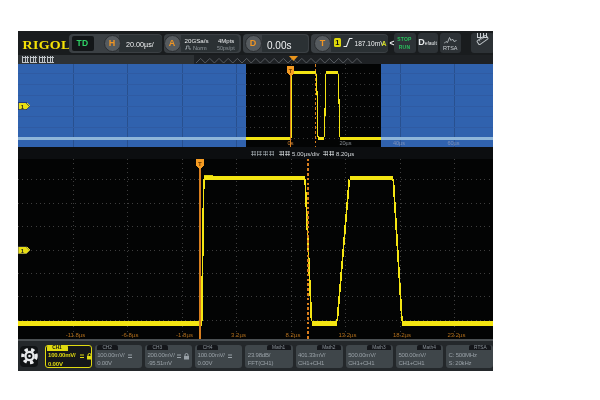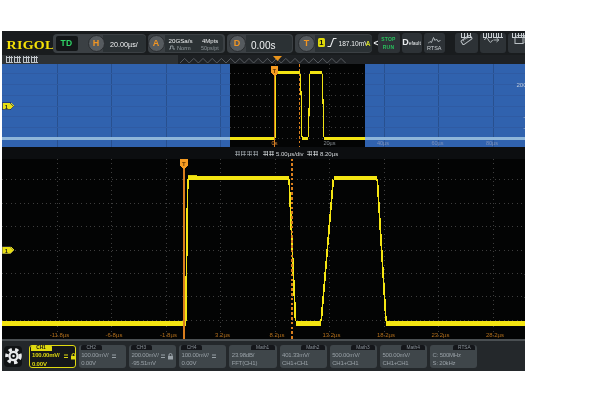--- a/index.html
+++ b/index.html
@@ -1,16 +1,16 @@
 <!DOCTYPE html>
 <html><head><meta charset="utf-8">
 <style>
 html,body{margin:0;padding:0;background:#fff;}
-#wrap{position:relative;width:525px;height:400px;background:#fff;overflow:hidden;
-  font-family:"Liberation Sans",sans-serif;}
+#wrap{position:relative;width:477px;height:400px;background:#fff;overflow:hidden;
+  font-family:"Liberation Sans",sans-serif;margin-left:16px;}
 #wrap *{box-sizing:border-box;}
 .abs{position:absolute;}
 
 .cj{display:inline-block;vertical-align:top;
  background:
   repeating-linear-gradient(90deg,currentColor 0 .9px,transparent .9px 2.7px),
   repeating-linear-gradient(0deg,currentColor 0 .9px,transparent .9px 2.5px);}
 .btn{position:absolute;top:2.5px;height:20px;background:#2d3236;border-radius:3px;}
 .blab{position:absolute;left:0;right:0;bottom:2px;text-align:center;color:#c9ced2;}
 </style></head>

